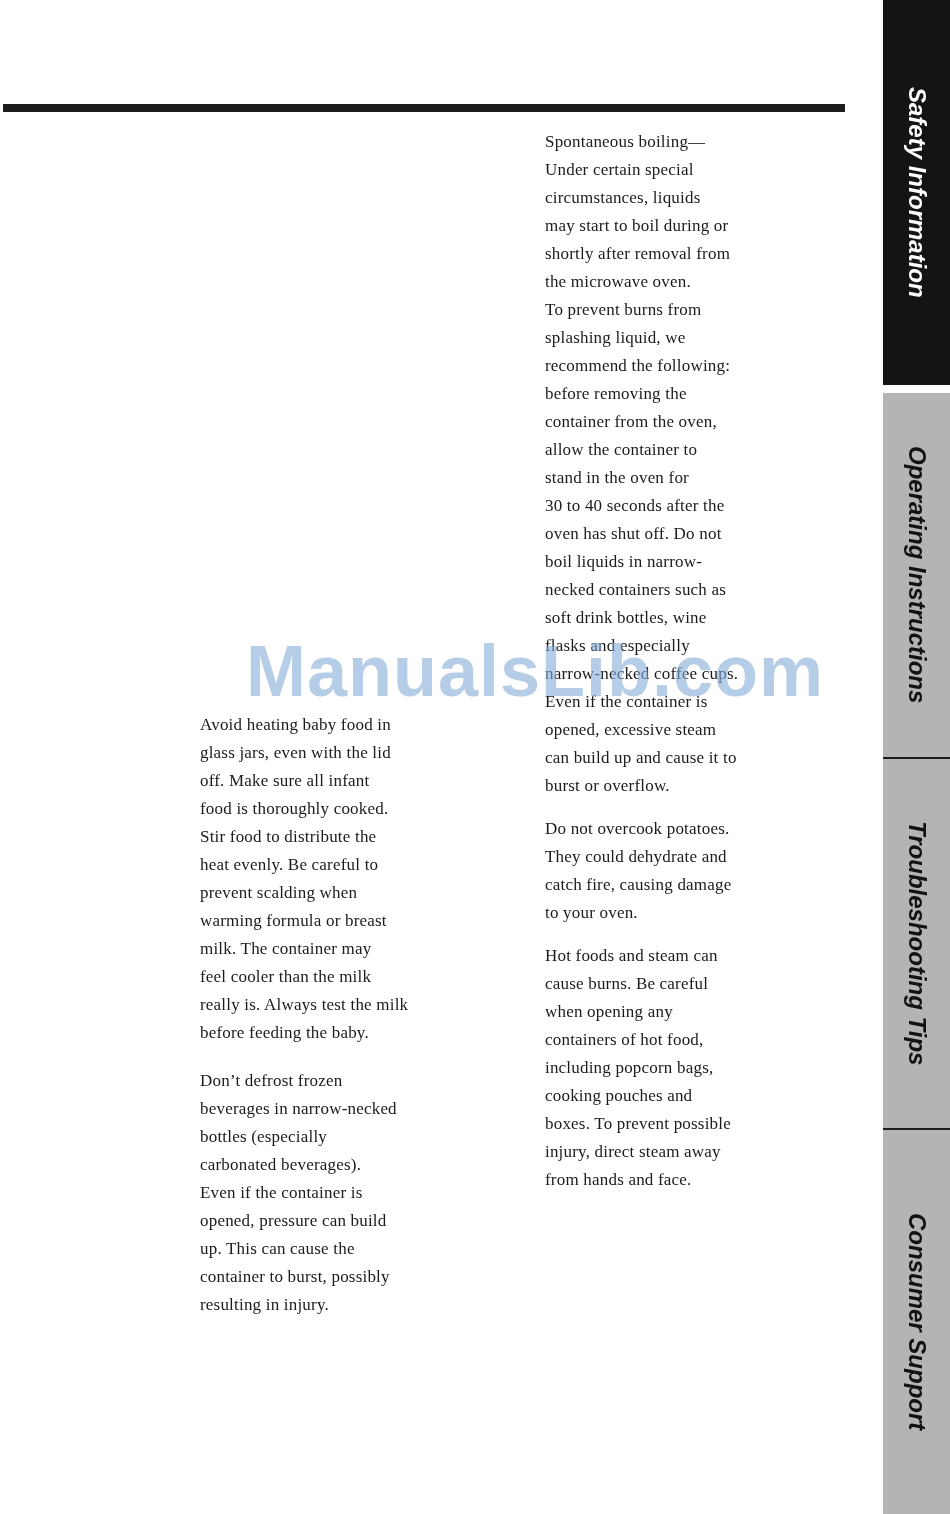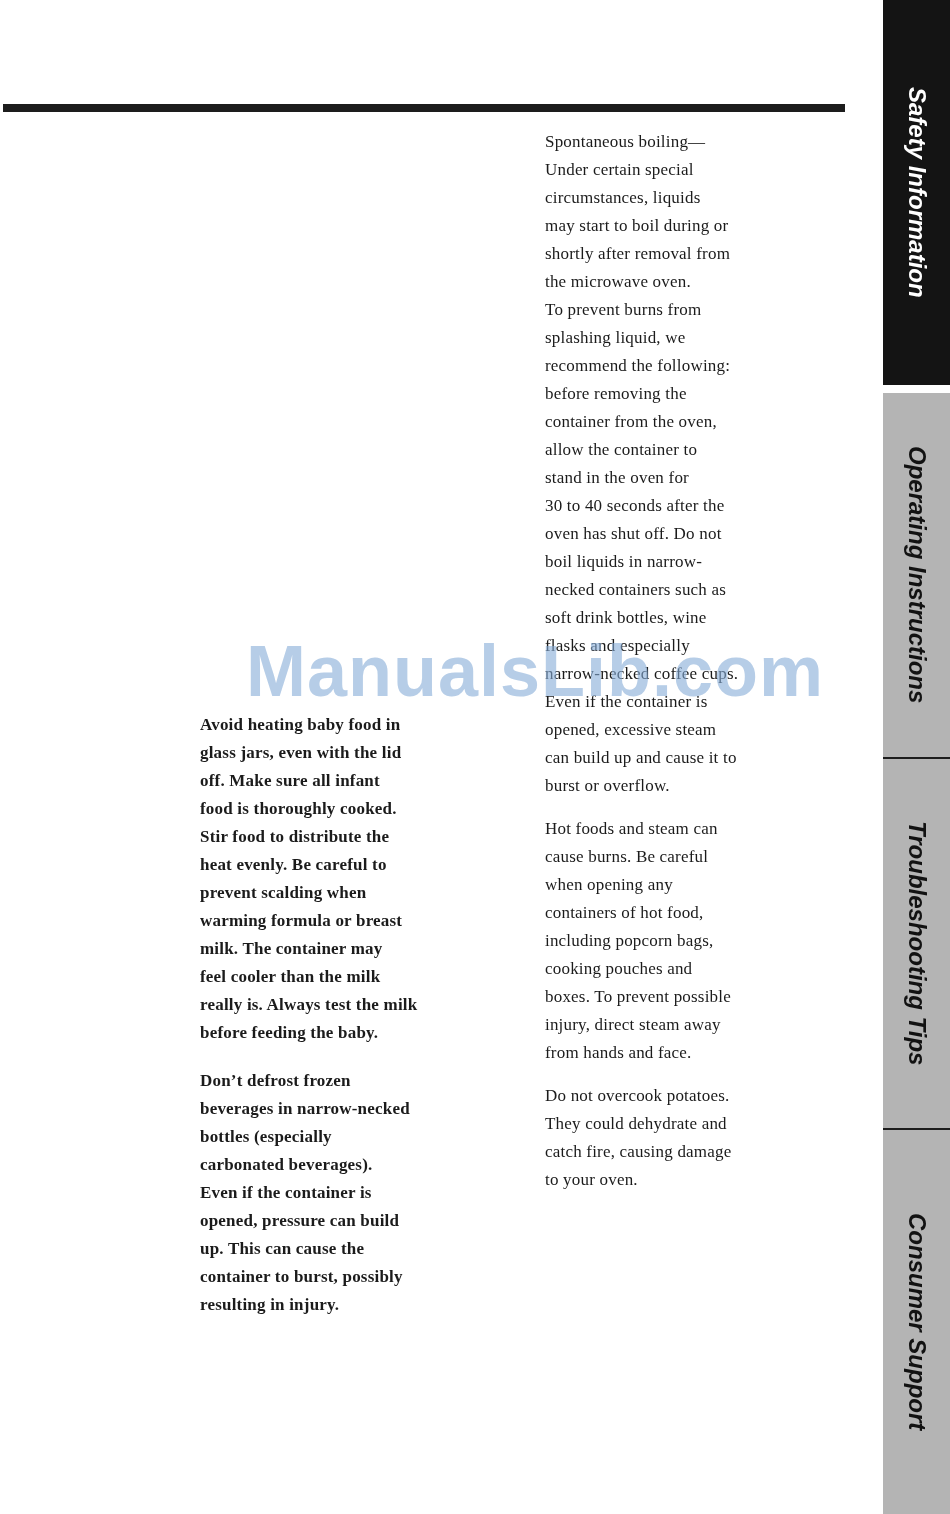--- a/index.html
+++ b/index.html
@@ -10,21 +10,21 @@
   .top-rule{
     position:absolute;left:3px;top:104px;width:842px;height:8px;background:#1d1d1d;
   }
   .col{
     position:absolute;
     font-size:17px;line-height:28px;letter-spacing:0.2px;
   }
   .col-left{left:200px;top:711px;width:330px;}
   .col-right{left:545px;top:128px;width:340px;}
   .para{white-space:pre-line;margin:0 0 15px 0;}
-  .col-left .para{margin-bottom:20px;font-weight:bold;}
+  .col-left .para{margin-bottom:20px;}
   .watermark{
     position:absolute;left:246px;top:630px;z-index:3;
     font-family:"Liberation Sans", sans-serif;font-weight:bold;
     font-size:72px;letter-spacing:1px;
     color:rgba(134,172,215,0.60);
     pointer-events:none;white-space:nowrap;
   }
   .sidebar{
     position:absolute;right:0;top:0;width:67px;height:1514px;
   }
@@ -95,33 +95,33 @@
 oven has shut off. Do not
 boil liquids in narrow-
 necked containers such as
 soft drink bottles, wine
 flasks and especially
 narrow-necked coffee cups.
 Even if the container is
 opened, excessive steam
 can build up and cause it to
 burst or overflow.</p>
+  <p class="para">Do not overcook potatoes.
+They could dehydrate and
+catch fire, causing damage
+to your oven.</p>
   <p class="para">Hot foods and steam can
 cause burns. Be careful
 when opening any
 containers of hot food,
 including popcorn bags,
 cooking pouches and
 boxes. To prevent possible
 injury, direct steam away
 from hands and face.</p>
-  <p class="para">Do not overcook potatoes.
-They could dehydrate and
-catch fire, causing damage
-to your oven.</p>
 </div>
 
 <div class="watermark">ManualsLib.com</div>
 
 <div class="sidebar">
   <div class="tab tab-active">
     <span class="tab-label">Safety Information</span>
   </div>
   <div class="tab tab-gray tab-2">
     <span class="tab-label">Operating Instructions</span>

